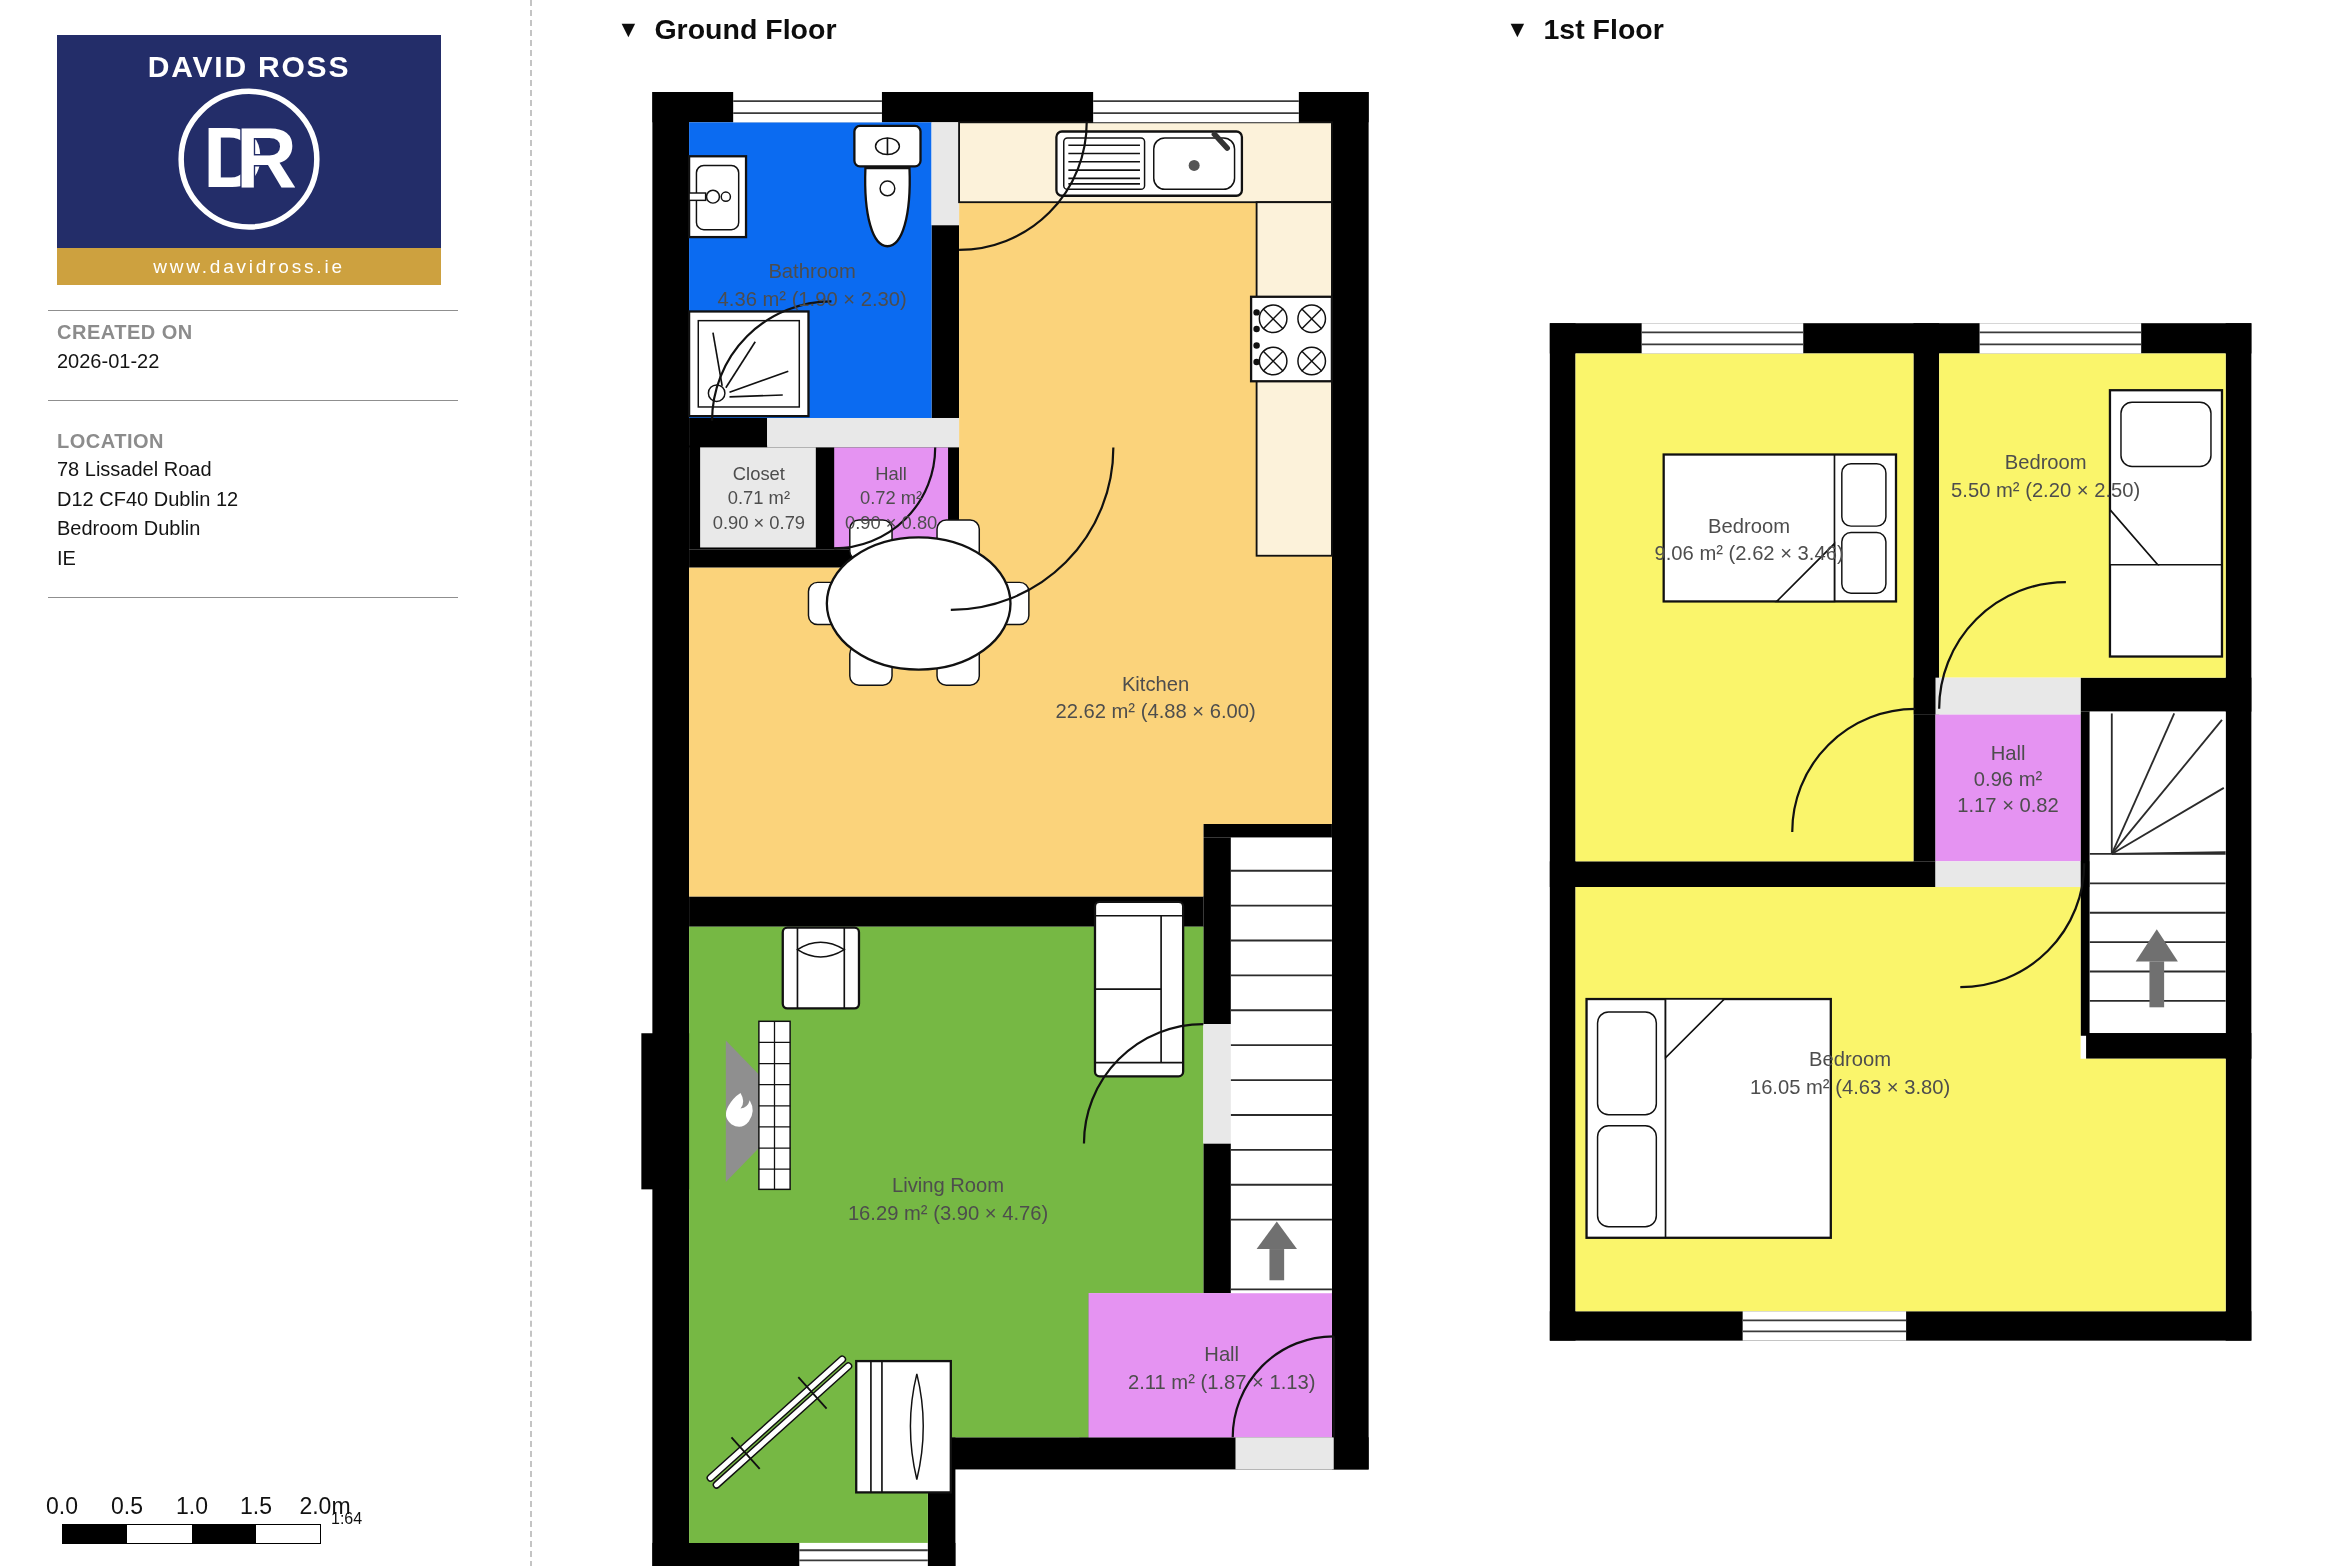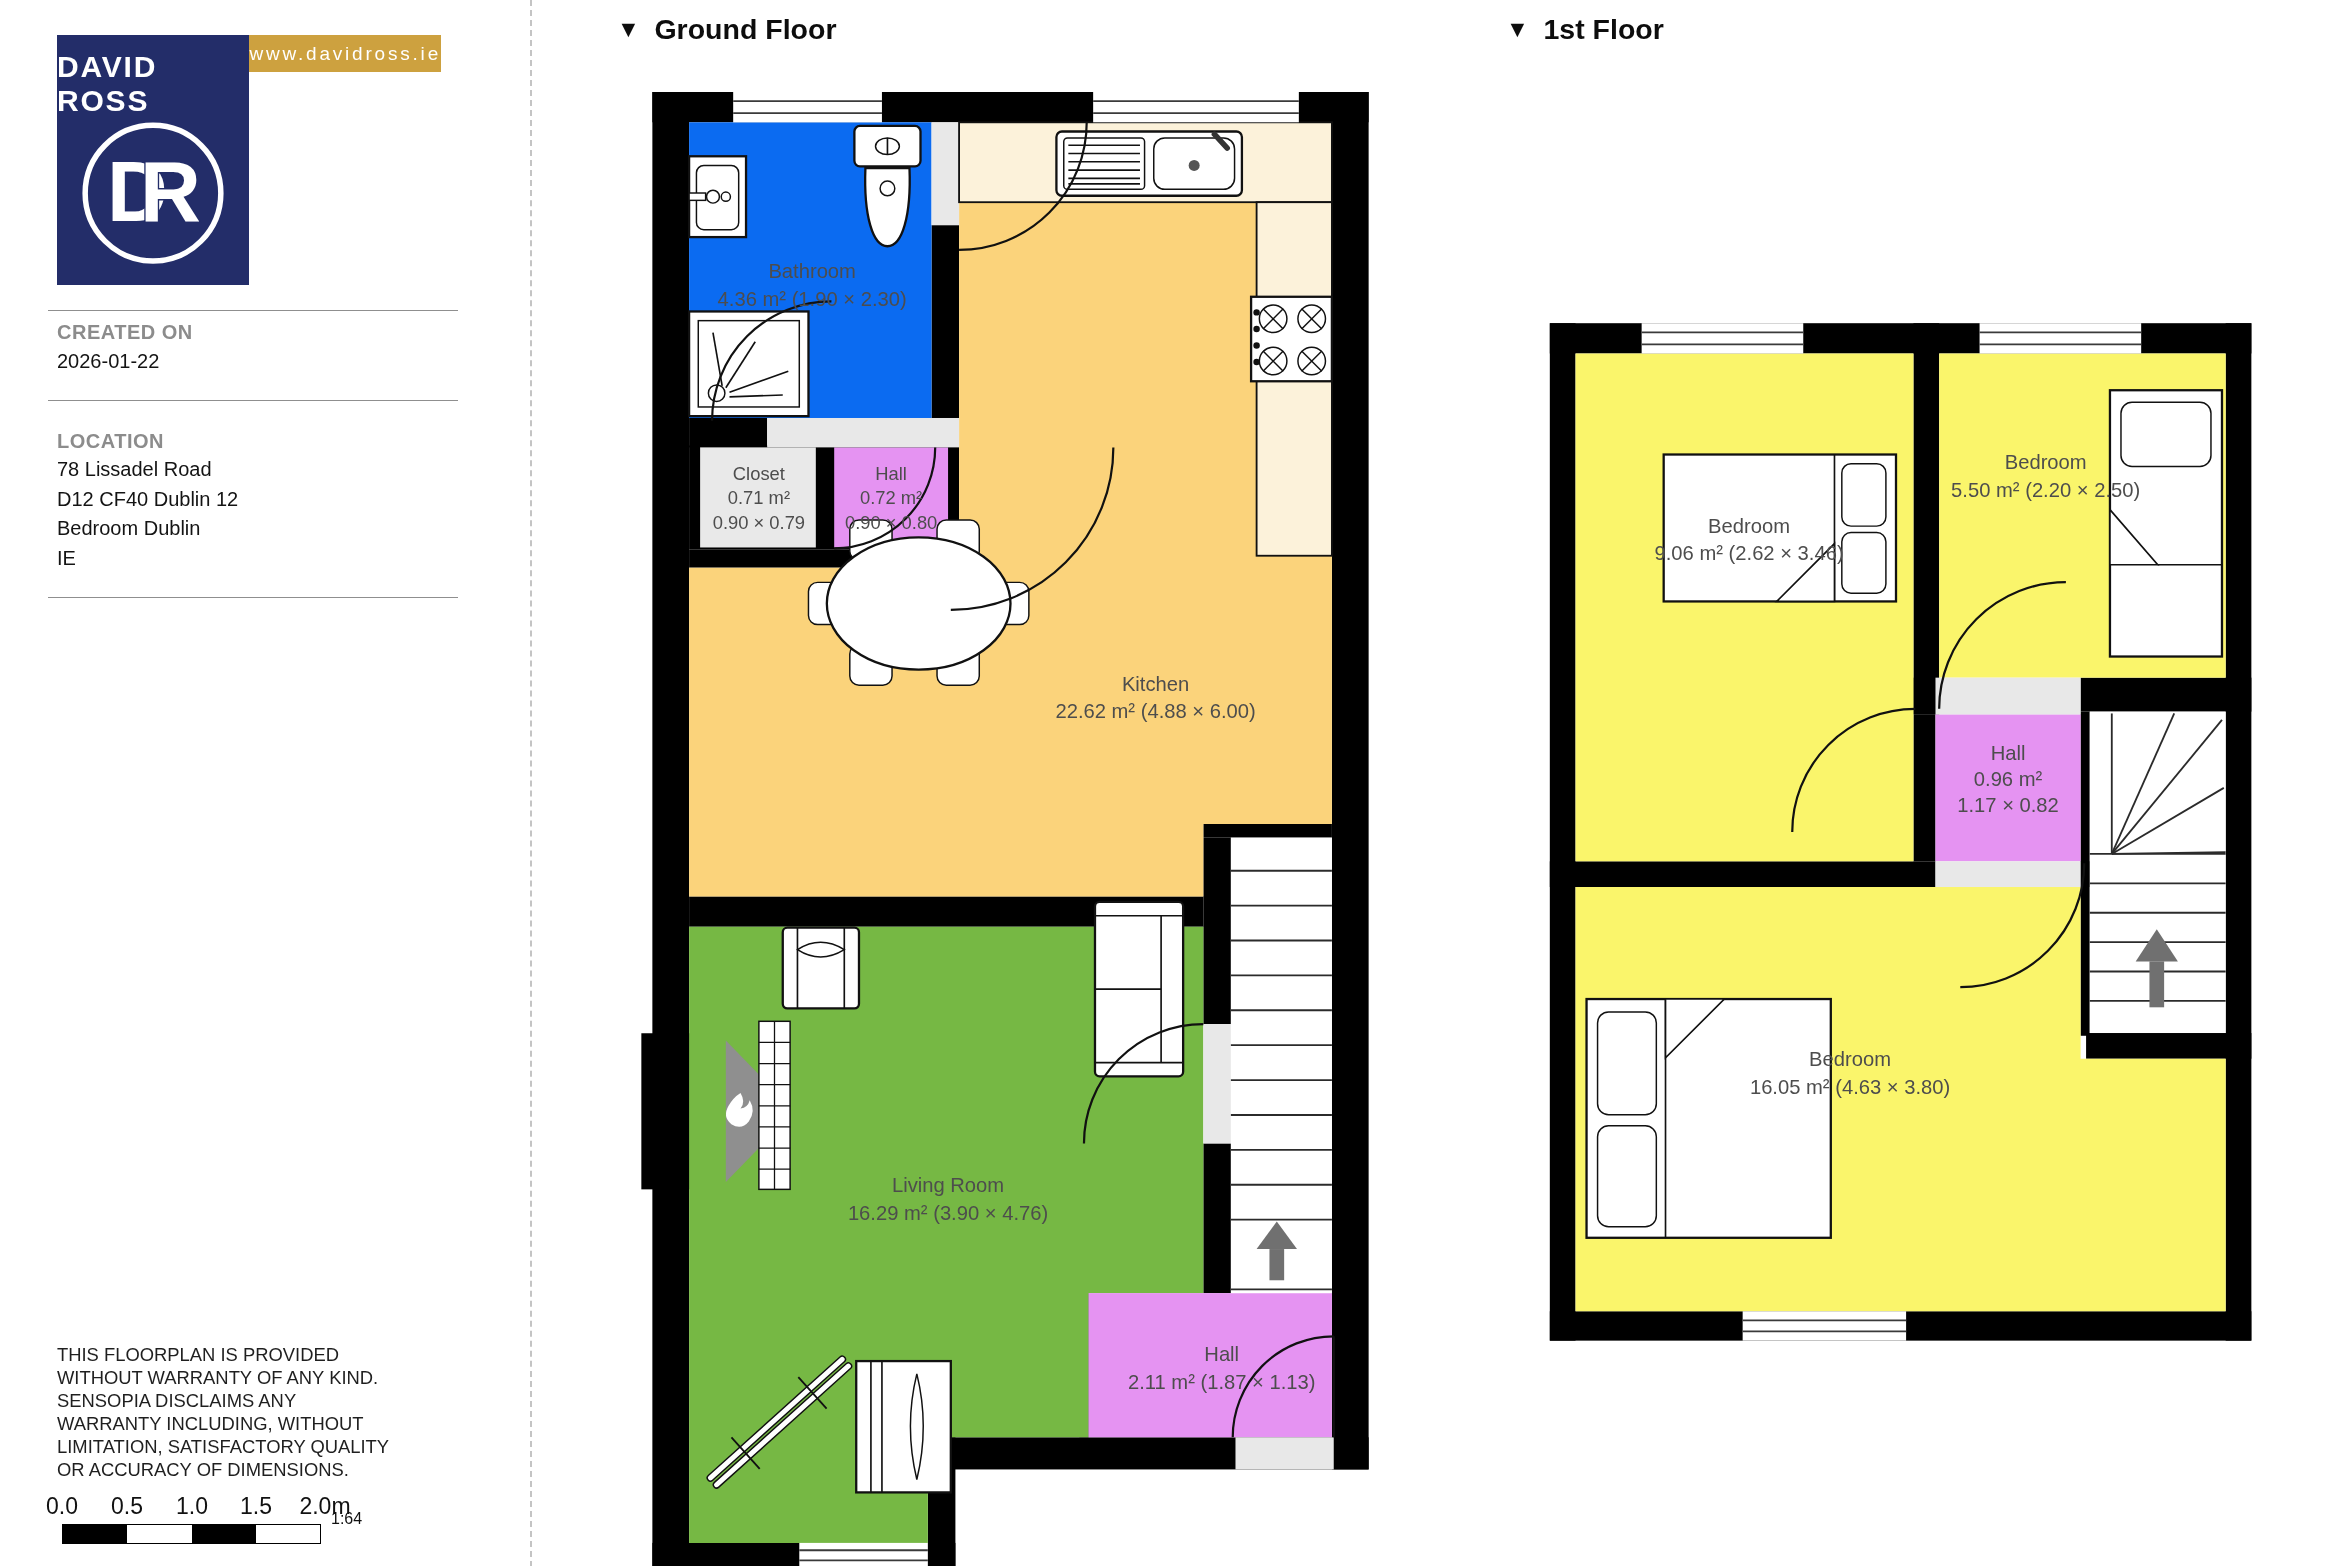--- a/index.html
+++ b/index.html
@@ -1,20 +1,20 @@
 <!DOCTYPE html>
 <html style="font-size:14.7px"><head>
 <meta charset="utf-8">
 <style>
   html,body{margin:0;padding:0;background:#fff;}
   .page{position:relative;width:2351px;height:1567px;background:#ffffff;overflow:hidden;
         font-family:"Liberation Sans","DejaVu Sans",sans-serif;color:#1a1a1a;}
   .abs{position:absolute;}
   
-  .logo{left:57px;top:35px;width:384px;height:250px;display:flex;}
+  .logo{left:57px;top:35px;width:384px;height:250px;display:flex;flex-direction:column;}
   .logo-navy{flex:1;display:flex;flex-direction:column;align-items:center;padding-top:14.7px;}
   .logo-name{color:#fff;font-weight:bold;font-size:30px;letter-spacing:1.8px;}
   .logo-gold{height:37px;display:flex;align-items:center;justify-content:center;
              color:#fff;font-size:19px;letter-spacing:2.8px;}
   .hr{height:0;border-top:1.8px solid #8f8f8f;left:48px;width:410px;}
   .sb-label{left:57px;font-weight:bold;font-size:20px;color:#8c8c8c;letter-spacing:0.5px;}
   .sb-value{left:57px;font-size:20px;color:#141414;line-height:29px;}
   .disclaimer{left:57px;top:1343px;width:332px;font-size:18.4px;line-height:23px;color:#1f1f1f;}
   .tick{position:absolute;top:1493px;width:64px;text-align:center;font-size:23px;color:#111;}
   .scalebar{left:62px;top:1524px;width:259px;height:20px;border:1.8px solid #000;box-sizing:border-box;display:flex;}
@@ -59,21 +59,20 @@
   <div class="abs sb-value" style="top:347px">2026-01-22</div>
 
   <div class="abs hr" style="top:400px"></div>
   <div class="abs sb-label" style="top:430px">LOCATION</div>
   <div class="abs sb-value" style="top:455px">78 Lissadel Road</div>
   <div class="abs sb-value" style="top:485px">D12 CF40 Dublin 12</div>
   <div class="abs sb-value" style="top:514px">Bedroom Dublin</div>
   <div class="abs sb-value" style="top:544px">IE</div>
   <div class="abs hr" style="top:597px"></div>
 
-  <div class="abs disclaimer">THIS FLOORPLAN IS PROVIDED WITHOUT WARRANTY OF ANY KIND. SENSOPIA DISCLAIMS ANY WARRANTY INCLUDING, WITHOUT LIMITATION, SATISFACTORY QUALITY OR ACCURACY OF DIMENSIONS.</div>
 
   <span class="tick" style="left:30px">0.0</span>
   <span class="tick" style="left:95px">0.5</span>
   <span class="tick" style="left:160px">1.0</span>
   <span class="tick" style="left:224px">1.5</span>
   <span class="tick" style="left:293px">2.0m</span>
   <div class="abs scalebar">
     <div class="seg" style="background:#000"></div>
       <div class="seg" style="background:#fff"></div>
     <div class="seg" style="background:#000"></div>

